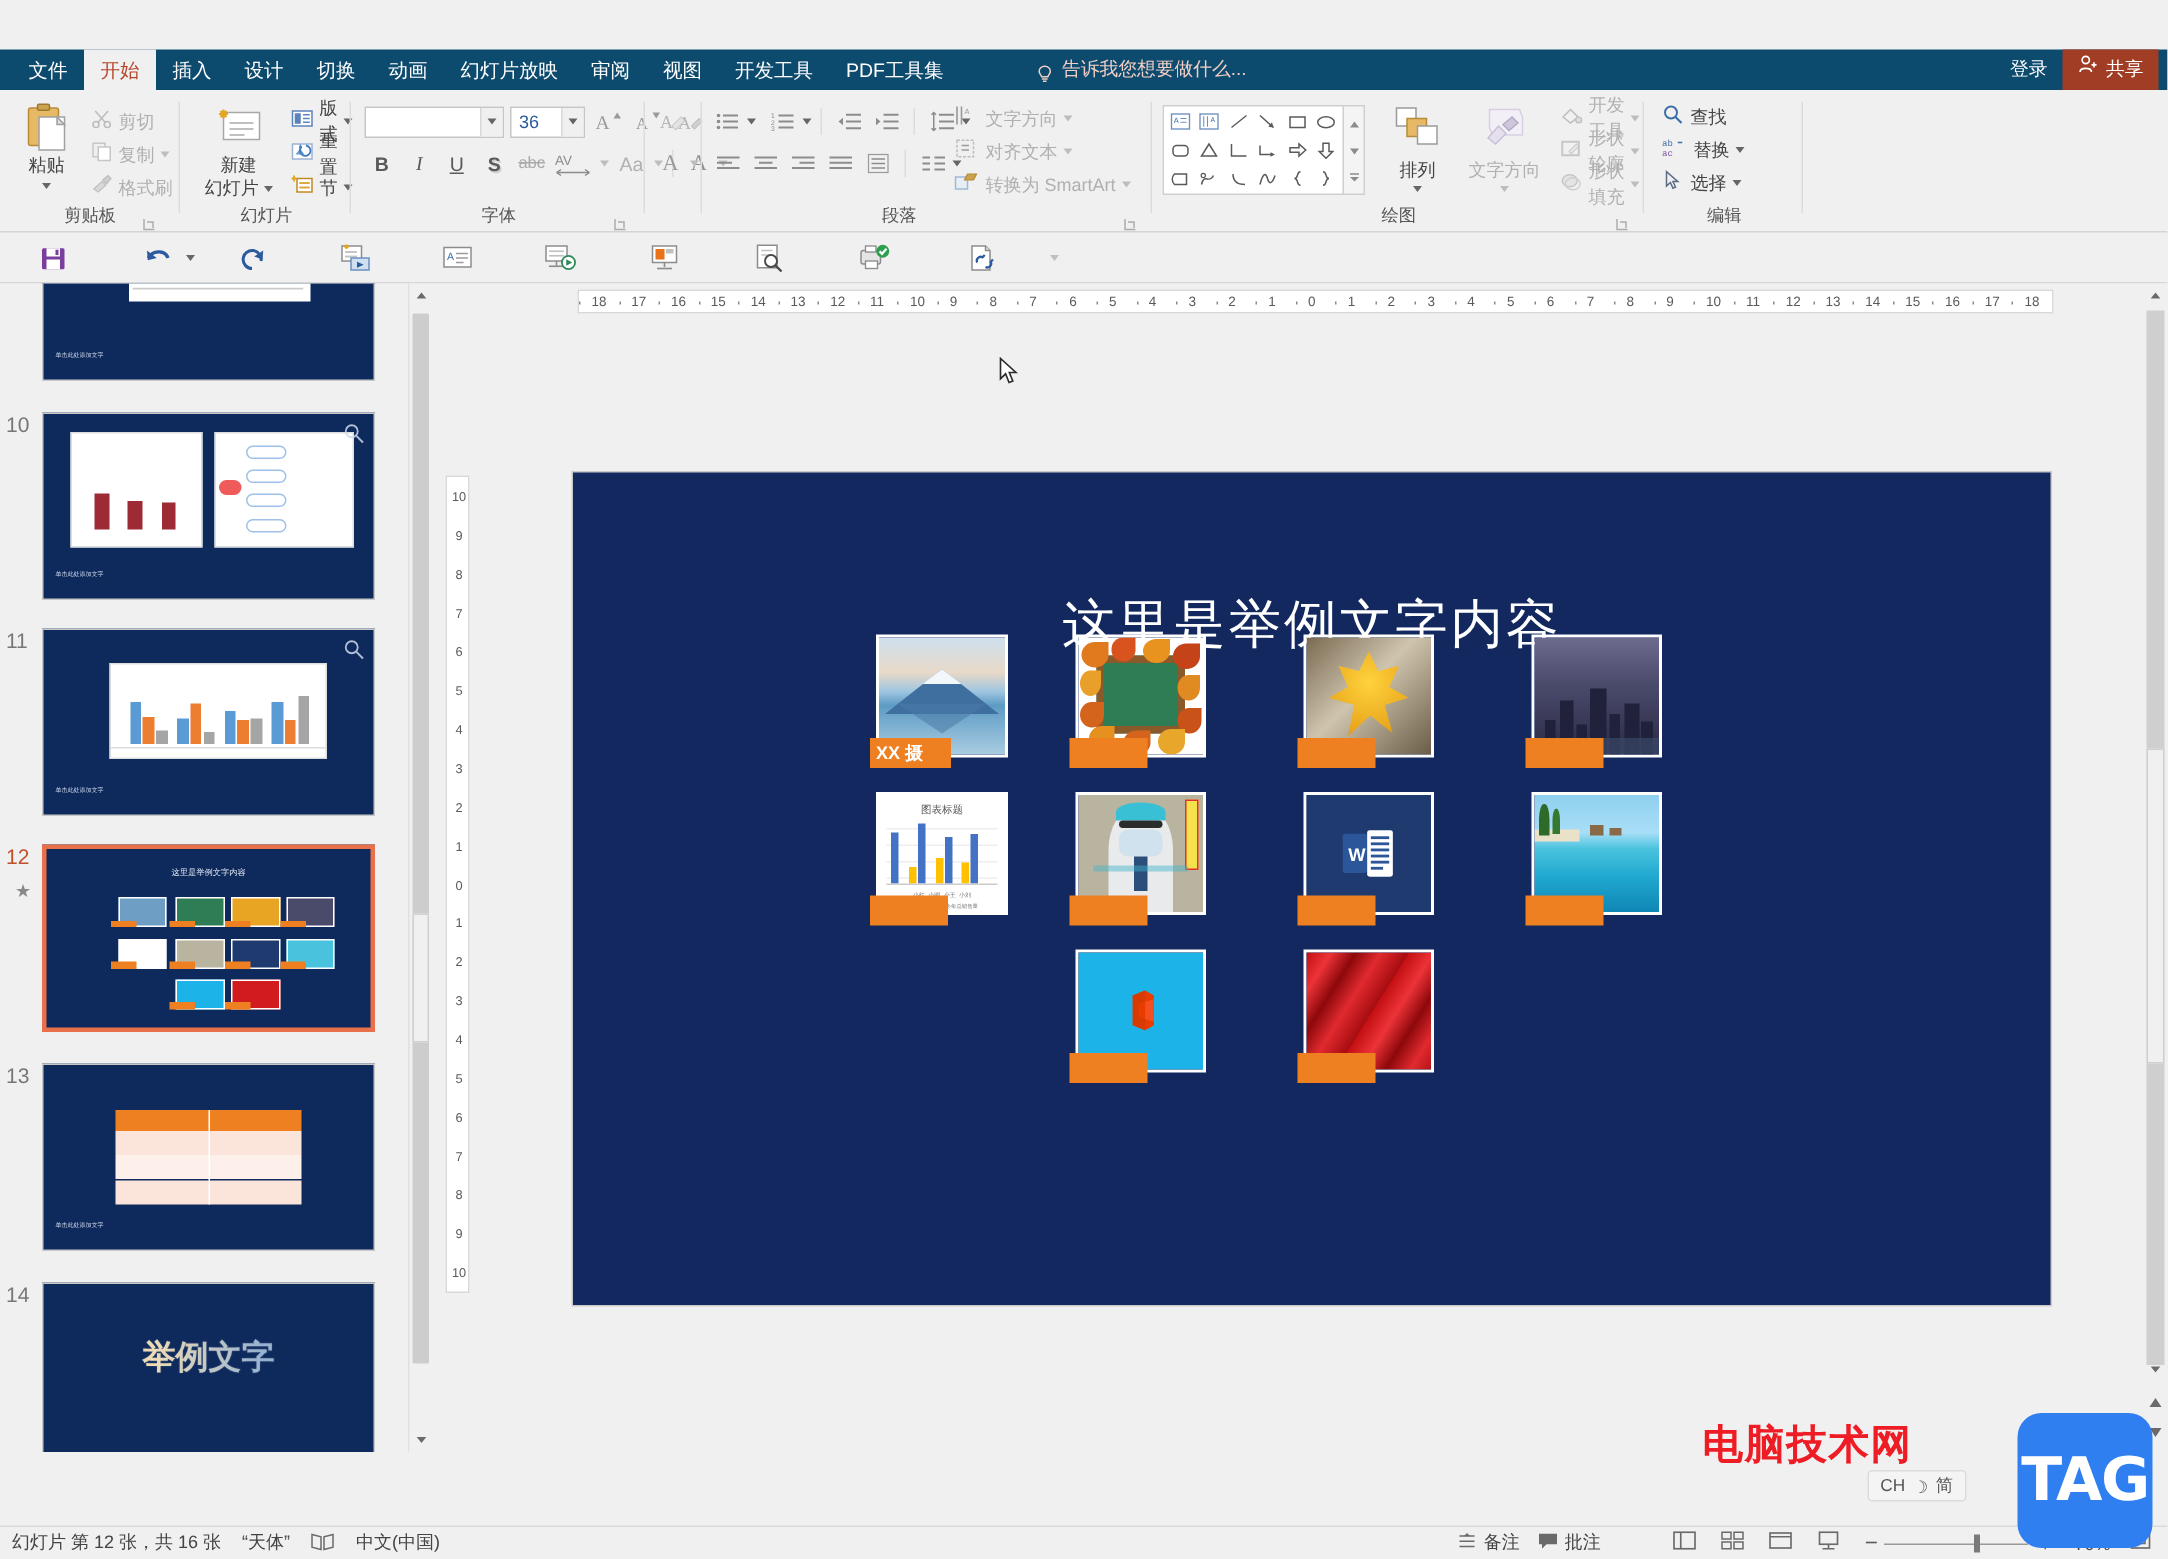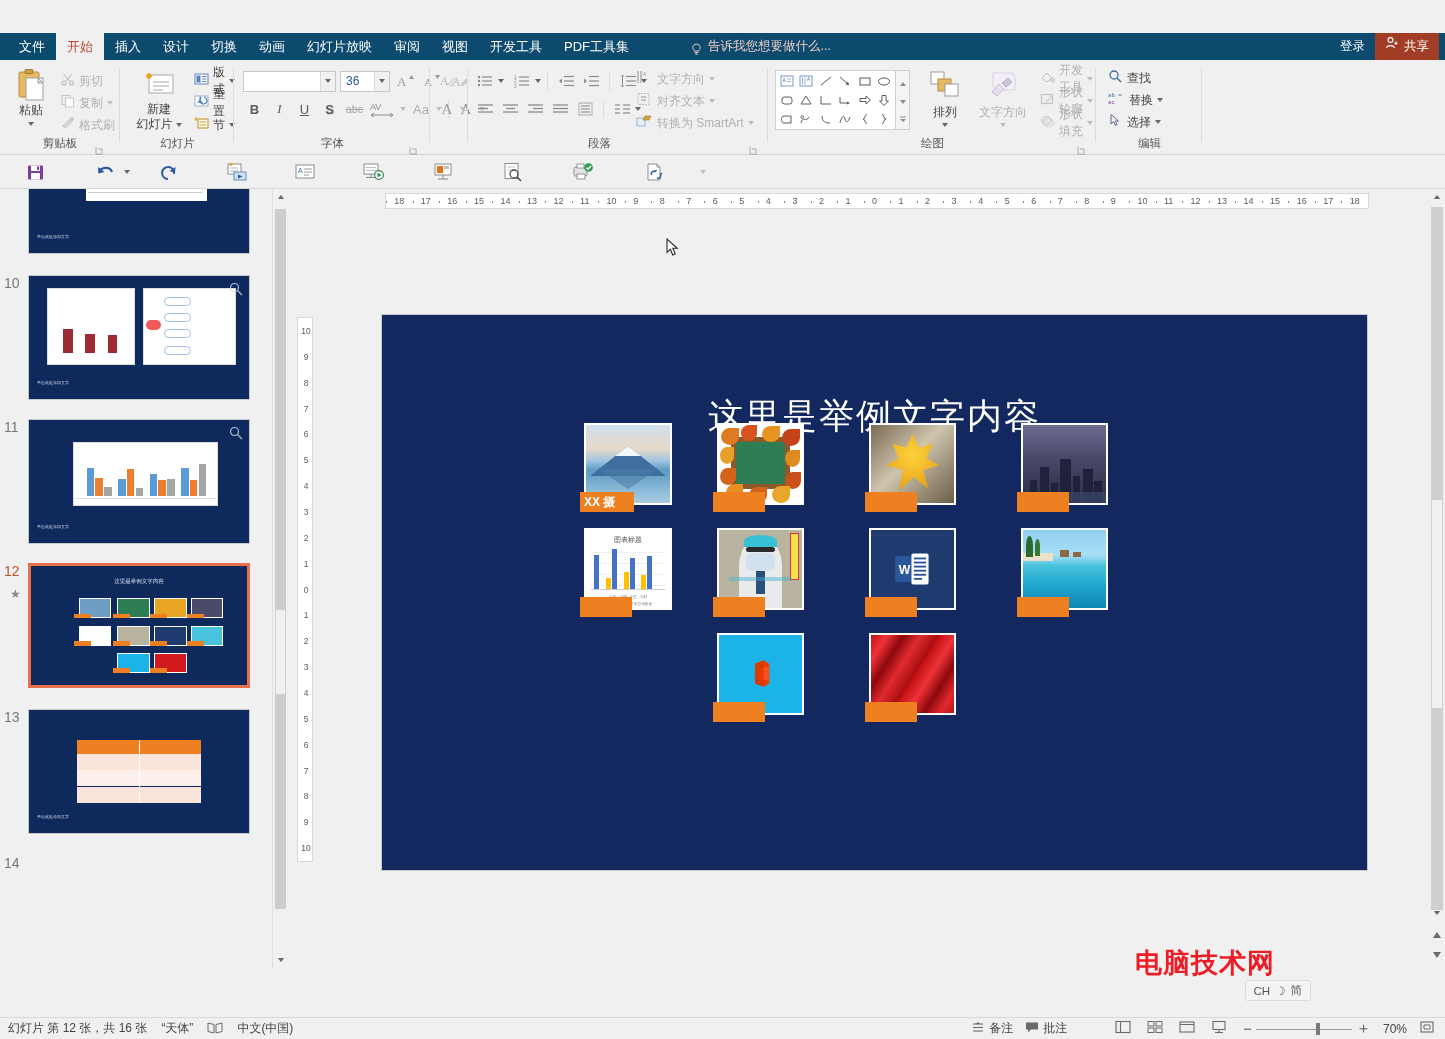--- a/index.html
+++ b/index.html
@@ -1044,20 +1044,23 @@
             <div style="position:absolute; left:0; top:22%; width:100%; height:25%; background:#fbe4da;"></div>
             <div style="position:absolute; left:0; top:48%; width:100%; height:25%; background:#fdf0ea;"></div>
             <div style="position:absolute; left:0; top:74%; width:100%; height:25%; background:#fbe4da;"></div>
             <div style="position:absolute; left:50%; top:0; width:1px; height:100%; background:#fff;"></div>
           </div>
           <div class="t-cap" style="left:8px; bottom:14px;">单击此处添加文字</div>
         </div>
       </div>
       <div class="thumb-row" style="top: 666px; height: 140px;">
         <div class="thumb-num">14</div>
+        <div class="thumb-frame">
+          <div style="position:absolute; left:0; top:28%; width:100%; text-align:center; font-size:22px; font-weight:bold; background:linear-gradient(90deg,#8fb8d8,#e8cf9a,#6f94c0,#d8a85a); -webkit-background-clip:text; background-clip:text; color:transparent; text-shadow:0 0 1px rgba(255,255,255,.3);">举例文字</div>
+        </div>
       </div>
     </div>
 
   <div class="tscroll">
     <div class="up">
       <svg width="8" height="6" viewBox="0 0 8 6">
           <path d="M4 1 L7.2 5 L0.8 5 Z" fill="#6a6a6a"></path>
         </svg>
     </div>
     <div class="thumbbar"></div>
@@ -1438,15 +1441,16 @@
   </div>
 
   <div class="ime-pill">
     <span>CH</span>
     <span>☽</span>
     <span>简</span>
   </div>
 
   <div class="wm">
     <div class="wm-red">电脑技术网</div>
+    <div class="wm-tag">TAG</div>
   </div>
 
 </div>
 
 </body></html>

